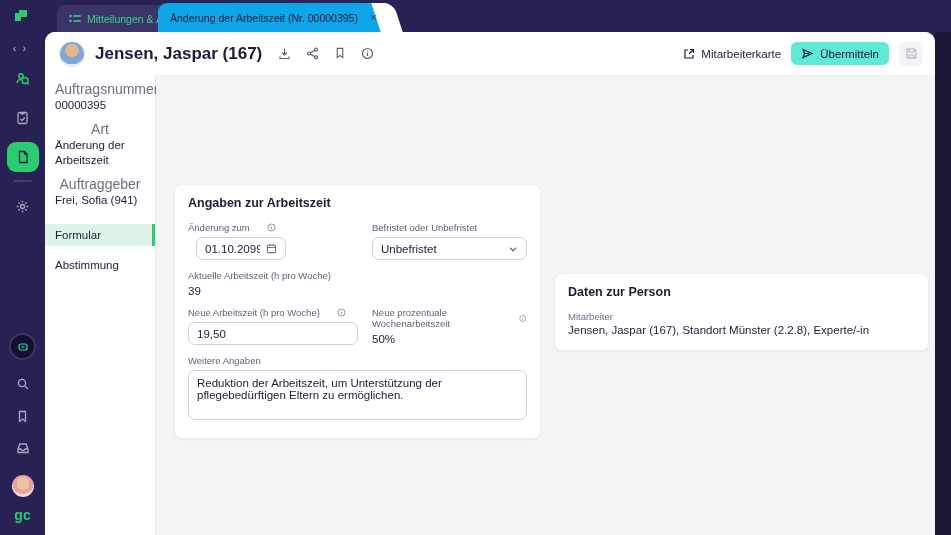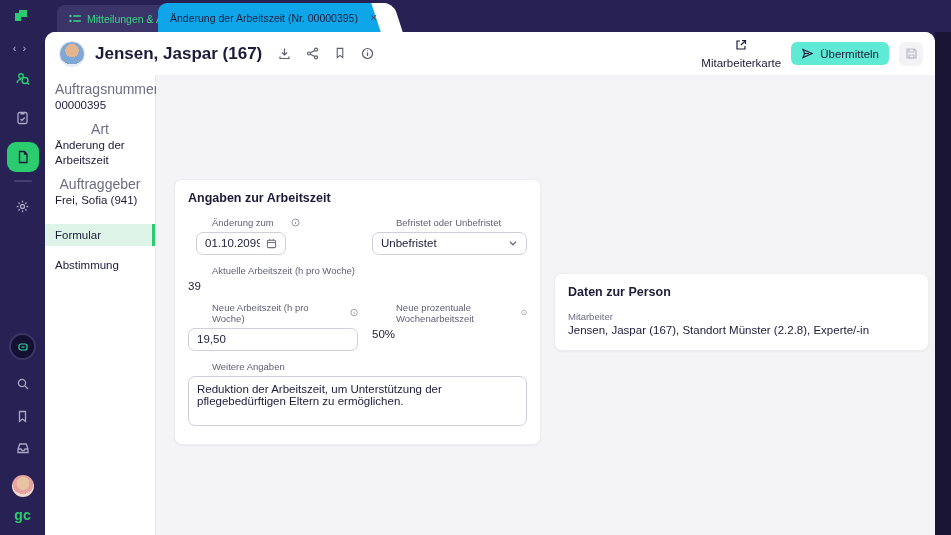--- a/index.html
+++ b/index.html
@@ -41,21 +41,21 @@
   .window { position:absolute; left:45px; top:32px; right:16px; bottom:0; background:#ffffff;
             border-radius:10px 10px 0 0; overflow:hidden; }
 
   .win-header { height:43px; display:flex; align-items:center; padding:0 12px 0 14px; background:#ffffff; }
   .avatar-m { width:26px; height:26px; border-radius:50%; flex:0 0 auto; border:1px solid #e3e3ea;
               background:radial-gradient(circle at 50% 36%, #e5b68e 0 34%, #7fa8d7 35% 70%, #e8eef5 71%); }
   .person-name { font-size:17px; font-weight:bold; margin-left:10px; color:#1d1b3a; }
   .hdr-icons { display:flex; gap:15px; margin-left:16px; color:#5c5c72; }
   .hdr-icons .ic { cursor:pointer; display:flex; }
   .hdr-right { margin-left:auto; display:flex; align-items:center; gap:10px; }
-  .link-btn { display:flex; align-items:center; gap:6px; font-size:11.5px; color:#1d1b3a; cursor:pointer;flex-direction:column; }
+  .link-btn { display:flex; align-items:center; gap:6px; font-size:11.5px; color:#1d1b3a; cursor:pointer; }
   .btn { display:flex; align-items:center; gap:6px; background:#5eead4; border:none; border-radius:6px;
          padding:5px 10px; font-size:11.5px; font-family:inherit; color:#1d1b3a; cursor:pointer; }
   .icon-btn { width:24px; height:24px; border-radius:6px; background:#f3f3f6; display:flex; align-items:center;
               justify-content:center; color:#b9b9c6; cursor:default; }
 
   .win-body { position:absolute; left:0; right:0; top:43px; bottom:0; display:flex; }
 
   
   .panel { width:111px; flex:0 0 auto; border-right:1px solid #e9e9f0; background:#ffffff; padding-top:6px; }
   .meta { padding:0 10px; margin-bottom:8px; }
@@ -68,21 +68,21 @@
 
   
   .content { flex:1; background:#f4f4f7; padding:13px 6px 0 18px; display:flex; gap:13px; align-items:center; }
   .card { background:#ffffff; border:1px solid #ededf2; border-radius:8px; box-shadow:0 1px 2px rgba(30,30,60,.05);
           padding:11px 13px 14px 13px; }
   .card1 { width:367px; flex:0 0 auto; }
   .card2 { flex:1; }
   .card-title { font-size:12.5px; font-weight:bold; margin-bottom:12px; color:#1d1b3a; }
 
   .form-grid { display:grid; grid-template-columns:170px 1fr; column-gap:14px; row-gap:10px; }
-  .fld-label { font-size:9.5px; color:#5f5f75; display:flex; align-items:center; gap:17px; margin-bottom:4px;margin-left:24px; }
+  .fld-label { font-size:9.5px; color:#5f5f75; display:flex; align-items:center; gap:17px; margin-bottom:4px; }
   .fld-label svg { color:#8a8a9c; }
   .inp { border:1px solid #cfcfdd; border-radius:7px; height:23px; font-size:11.5px; color:#1d1b3a;
          display:flex; align-items:center; justify-content:space-between; padding:0 8px; background:#fff; }
   .inp input { border:none; outline:none; font-family:inherit; font-size:11.5px; color:#1d1b3a; width:100%; background:transparent; }
   .inp .trail { color:#6d6d83; display:flex; margin-left:6px; }
   .date-box { width:90px;margin-left:8px; }
   .ro-val { font-size:11.5px; color:#1d1b3a; }
   .span2 { grid-column:1 / -1; }
   textarea.area { width:100%; height:50px; border:1px solid #cfcfdd; border-radius:7px; resize:none;
                   font-family:inherit; font-size:11.5px; color:#1d1b3a; padding:6px 8px; outline:none; }

